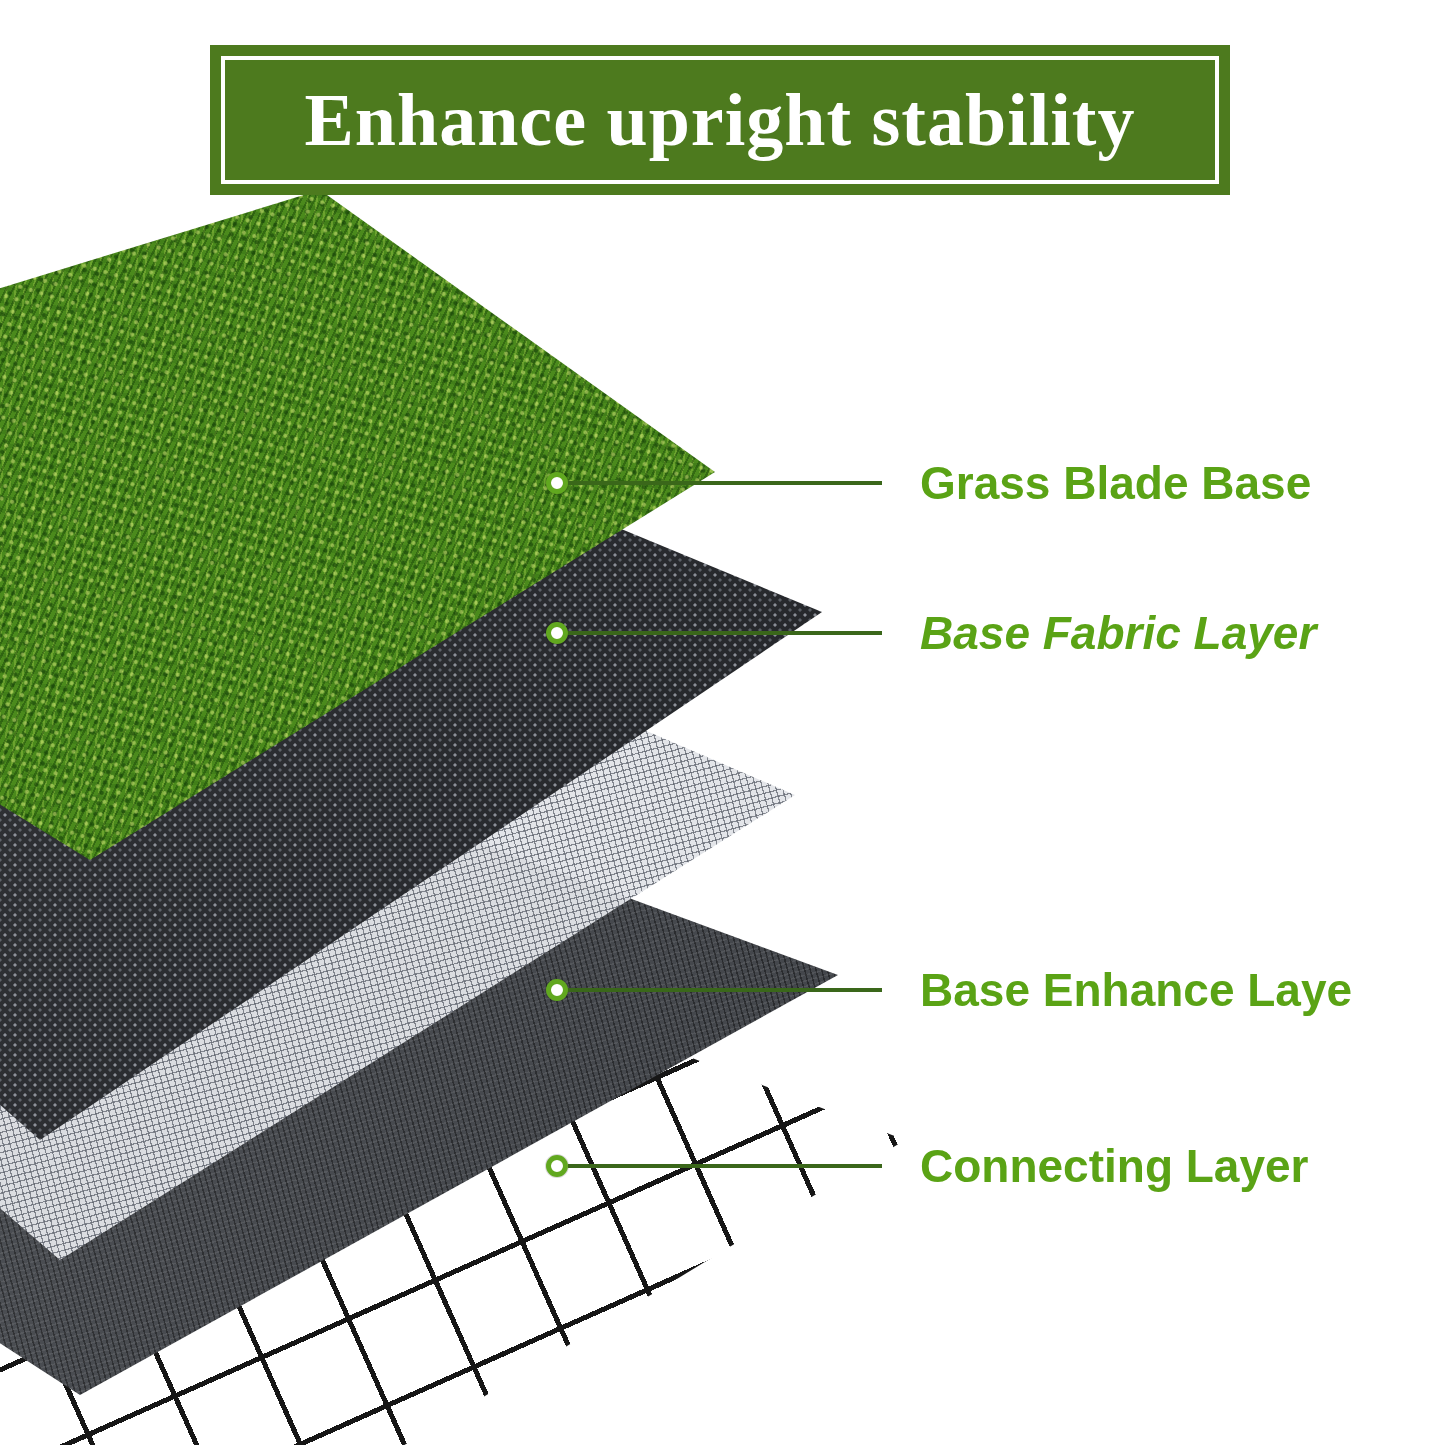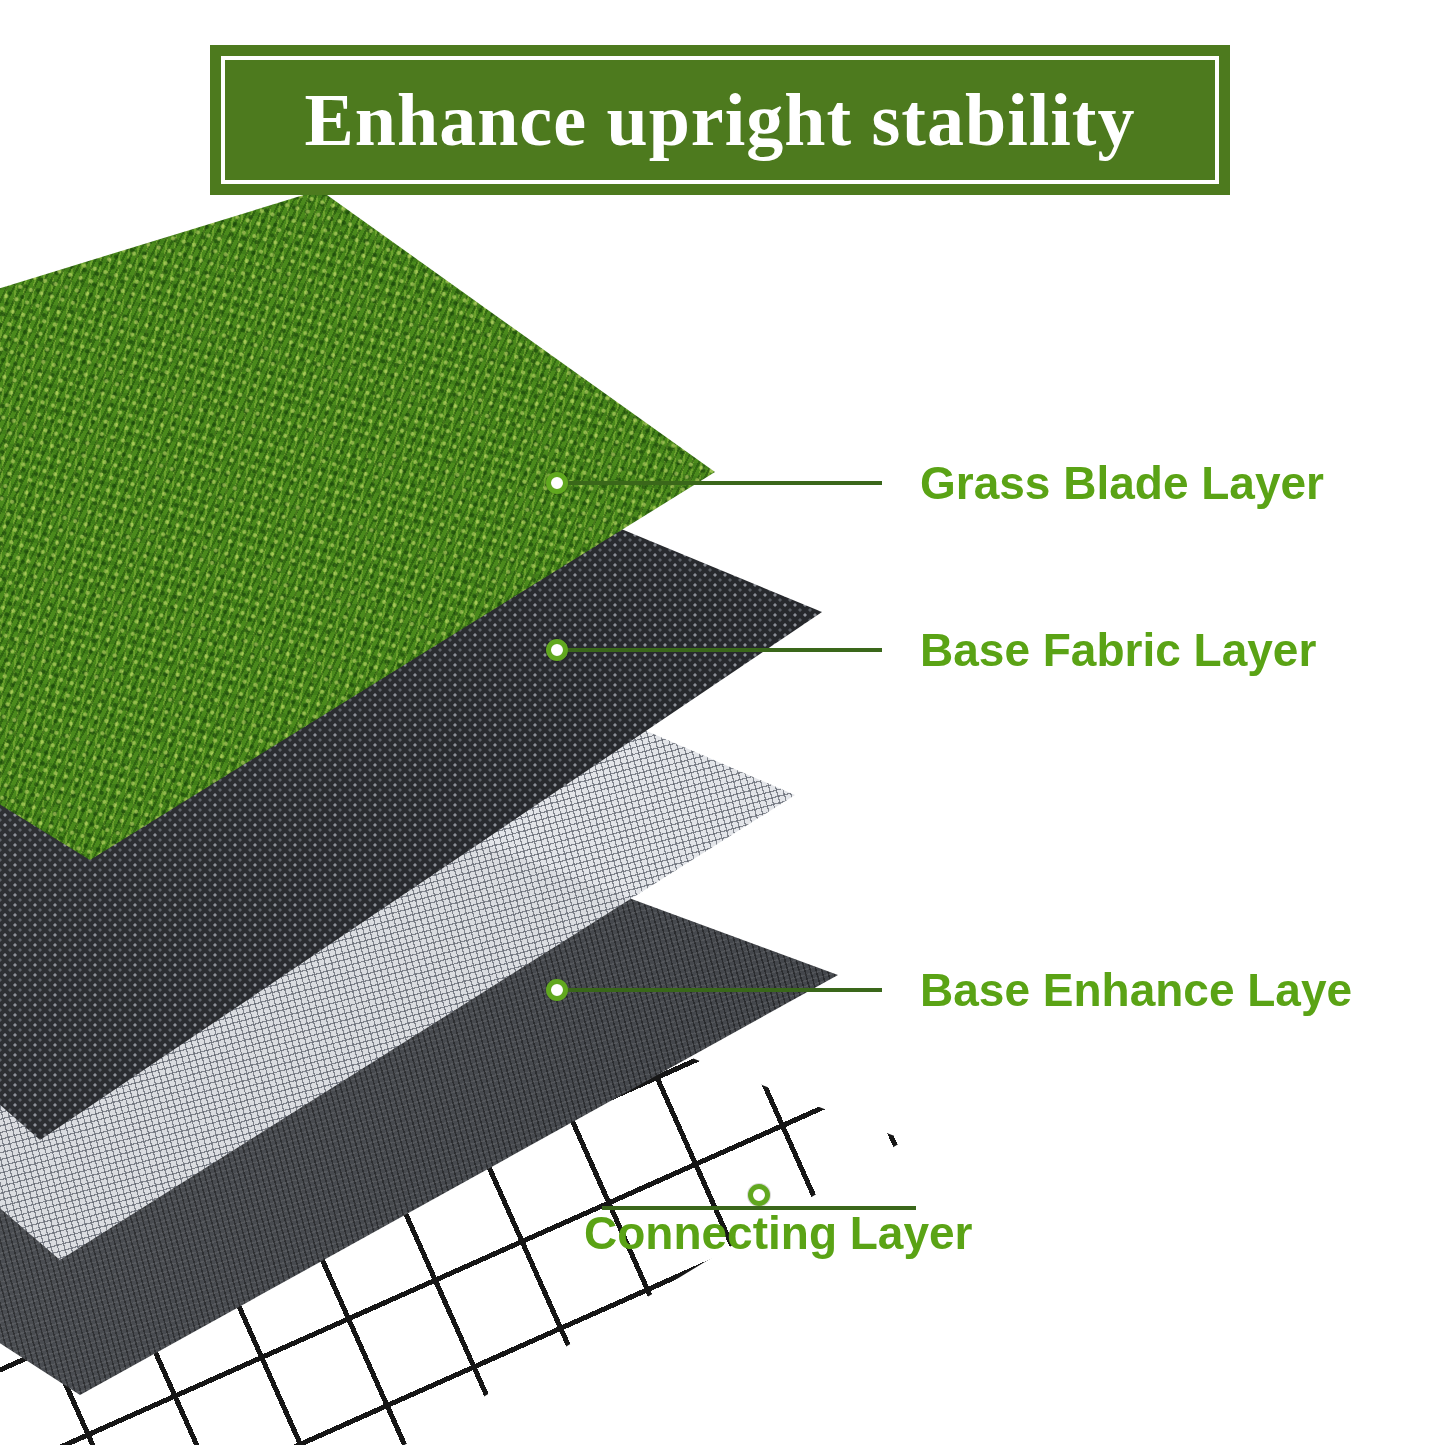--- a/index.html
+++ b/index.html
@@ -135,24 +135,24 @@
   }
   .callout-label{
     margin-left:38px;
     font-size:46px;
     font-weight:600;
     color:var(--label-green);
     white-space:nowrap;
     line-height:1;
   }
   .callout-1{ top:471px; }
-  .callout-2{ top:638px; }
+  .callout-2{ top:621px;font-style:italic; }
   .callout-3{ top:800px; }
   .callout-4{ top:978px; }
-  .callout-5{ top:1184px;flex-direction:column; }
+  .callout-5{ top:1154px; }
 </style>
 </head>
 <body>
 
 <div class="stage">
 
   <div class="banner">
     <div class="banner-frame">
       <div class="banner-title">Enhance upright stability</div>
     </div>
@@ -174,21 +174,21 @@
     <div class="pattern"></div>
   </div>
 
   <div class="layer layer-lattice">
     <div class="pattern"></div>
   </div>
 
   <div class="callout callout-1">
     <span class="callout-dot"></span>
     <span class="callout-line"></span>
-    <span class="callout-label">Grass Blade Layer</span>
+    <span class="callout-label">Grass Blade Base</span>
   </div>
 
   <div class="callout callout-2">
     <span class="callout-dot"></span>
     <span class="callout-line"></span>
     <span class="callout-label">Base Fabric Layer</span>
   </div>
 
 
   <div class="callout callout-4">

